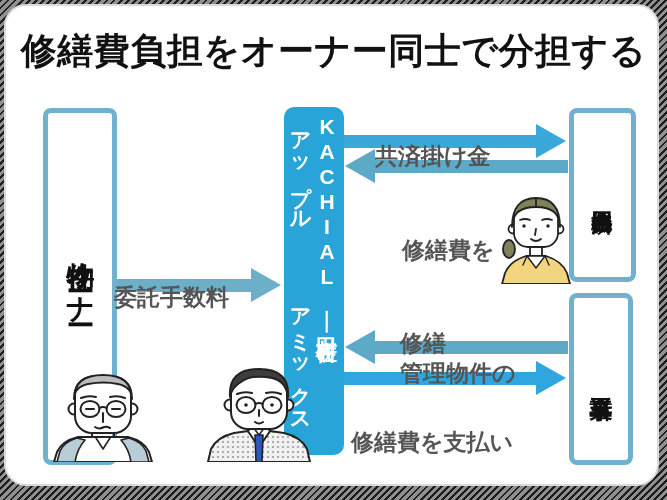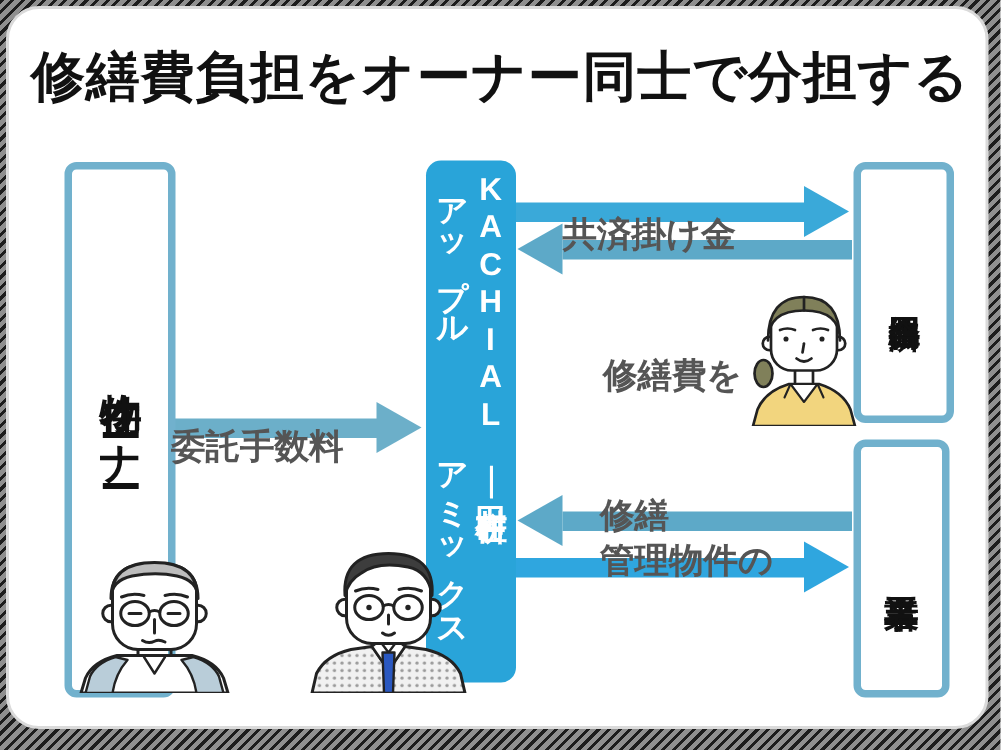--- a/index.html
+++ b/index.html
@@ -107,20 +107,21 @@
 
   <div class="alabel" style="left:400px;top:288px;">
     <div>修繕</div>
     <div>管理物件の</div>
   </div>
   <div class="shaft c-mid" style="left:375px;top:341px;width:193px;"></div>
   <div class="ahead h-left-mid" style="left:345px;top:330px;"></div>
 
   <div class="shaft c-bright2" style="left:342px;top:372px;width:195px;"></div>
   <div class="ahead h-right-bright2" style="left:536px;top:361px;"></div>
+  <div class="alabel" style="left:351px;top:387px;">修繕費を支払い</div>
 
   <div class="figure fig-owner">
     <svg width="120" height="91" viewBox="0 0 120 91">
       <g stroke="#222" stroke-width="2" stroke-linecap="round" stroke-linejoin="round">
         <path d="M10,91 L13,81 Q18,70 34,66 L84,66 Q100,70 105,81 L108,91 Z" fill="#fff"></path>
         <path d="M13,91 L16,80 Q20,71 33,67 L41,69 Q33,78 31,91 Z" fill="#b9cdd9" stroke-width="1.6"></path>
         <path d="M105,91 L102,80 Q98,71 85,67 L77,69 Q85,78 87,91 Z" fill="#b9cdd9" stroke-width="1.6"></path>
         <path d="M52,67 L59,78 L66,67" fill="none" stroke-width="1.6"></path>
         <path d="M48,58 L48,66 M70,58 L70,66" fill="none"></path>
         <circle cx="30" cy="38" r="5.5" fill="#fff"></circle>

